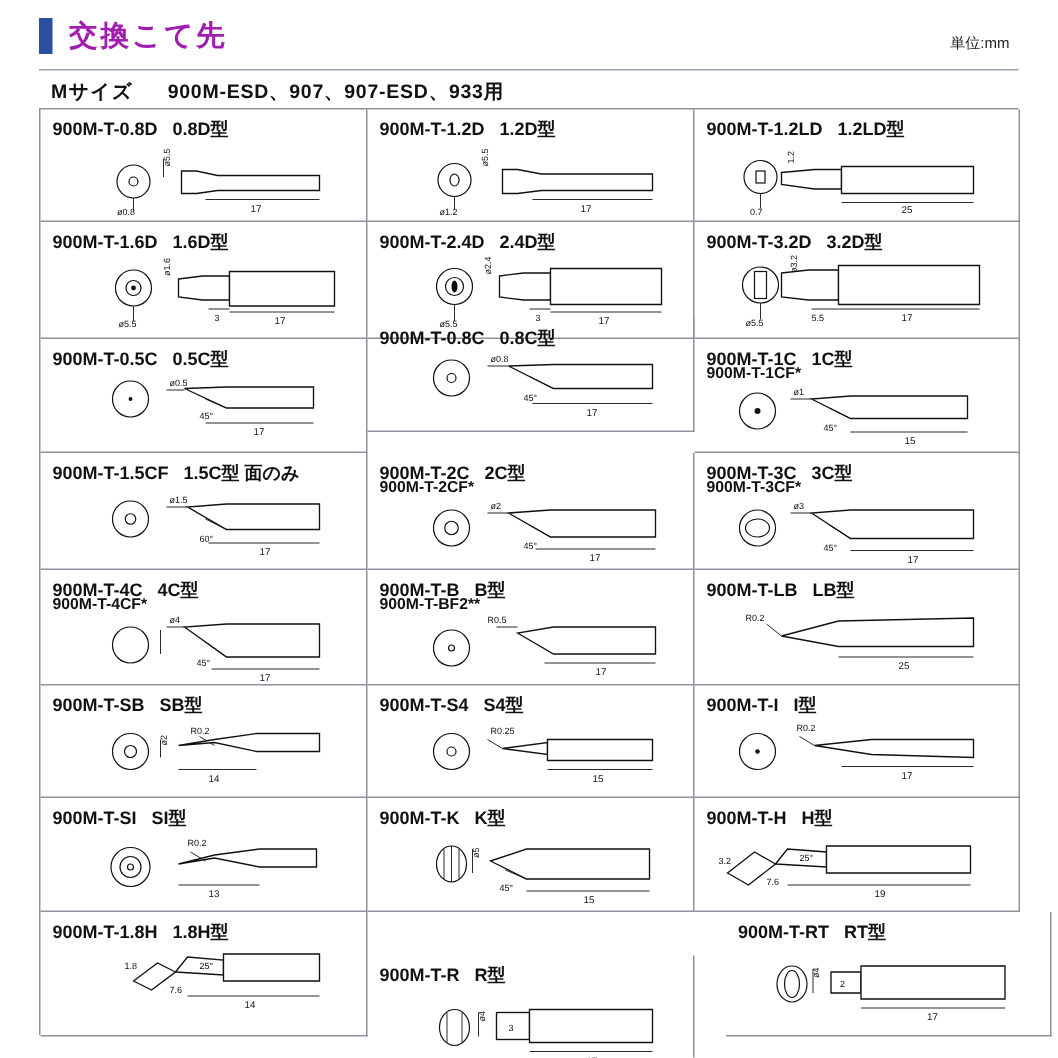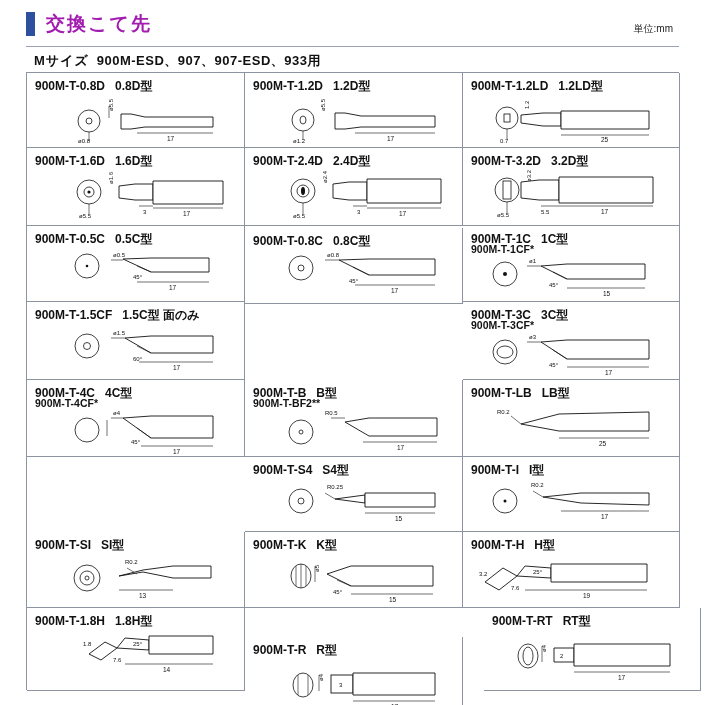--- a/index.html
+++ b/index.html
@@ -35,21 +35,21 @@
   }
   .hdr-rule{
     position:absolute;left:26px;top:38px;width:653px;height:1px;
     background:#9aa3b0;
   }
   
   .size-row{
     position:absolute;left:34px;top:52px;
     font-size:13px;font-weight:bold;letter-spacing:1px;
   }
-  .size-row .models{font-weight:bold;margin-left:8px;letter-spacing:0.5px;}
+  .size-row .models{font-weight:bold;margin-left:23px;letter-spacing:0.5px;}
 
   
   .grid{
     position:absolute;left:26px;top:72px;
     width:653px;height:618px;
     border-top:1px solid #8c949f;
     border-left:1px solid #8c949f;
     box-sizing:border-box;
   }
   .cell{
@@ -214,21 +214,21 @@
           <text class="dim2" x="86" y="31">ø0.5</text>
           <path class="body" d="M96 33 L124 46 L182 46 L182 32 L124 32 Z"></path>
           <path class="lnt" d="M110 40 L124 46"></path>
           <text class="dim2" x="106" y="53">45°</text>
           <line x1="110" y1="56" x2="182" y2="56" class="lnt"></line>
           <text class="dim" x="142" y="64">17</text>
         </svg>
       </div>
     </div>
 
-    <div class="cell" style="left:218px;top:155px;width:218px;height:76px;text-align:center;">
+    <div class="cell" style="left:218px;top:139px;width:218px;height:76px;text-align:center;">
       <div class="lbl"><span>900M-T-0.8C</span><span class="t2">0.8C型</span></div>
       <div class="art">
         <svg viewBox="0 0 218 76" width="218" height="76">
           <circle cx="56" cy="40" r="12" class="ln"></circle>
           <circle cx="56" cy="40" r="3" class="ln"></circle>
           <line x1="80" y1="32" x2="94" y2="32" class="lnt"></line>
           <text class="dim2" x="82" y="29">ø0.8</text>
           <path class="body" d="M94 32 L124 47 L190 47 L190 31 L124 31 Z"></path>
           <path class="lnt" d="M108 39 L124 47"></path>
           <text class="dim2" x="104" y="55">45°</text>
@@ -266,20 +266,37 @@
           <text class="dim2" x="86" y="33">ø1.5</text>
           <path class="body" d="M98 36 L124 51 L186 51 L186 34 L124 34 Z"></path>
           <path class="lnt" d="M110 44 L124 51"></path>
           <text class="dim2" x="106" y="59">60°</text>
           <line x1="112" y1="60" x2="186" y2="60" class="lnt"></line>
           <text class="dim" x="146" y="68">17</text>
         </svg>
       </div>
     </div>
 
+    <div class="cell" style="left:218px;top:229px;width:218px;height:78px;">
+      <div class="lbl"><span>900M-T-2C</span><span class="t2">2C型</span></div>
+      <div class="lbl2">900M-T-2CF*</div>
+      <div class="art">
+        <svg viewBox="0 0 218 78" width="218" height="78">
+          <circle cx="56" cy="50" r="12" class="ln"></circle>
+          <circle cx="56" cy="50" r="4.5" class="ln"></circle>
+          <line x1="80" y1="40" x2="94" y2="40" class="lnt"></line>
+          <text class="dim2" x="82" y="37">ø2</text>
+          <path class="body" d="M94 40 L122 56 L192 56 L192 38 L122 38 Z"></path>
+          <path class="lnt" d="M108 48 L122 56"></path>
+          <text class="dim2" x="104" y="64">45°</text>
+          <line x1="112" y1="64" x2="192" y2="64" class="lnt"></line>
+          <text class="dim" x="148" y="72">17</text>
+        </svg>
+      </div>
+    </div>
 
     <div class="cell" style="left:436px;top:229px;width:217px;height:78px;">
       <div class="lbl"><span>900M-T-3C</span><span class="t2">3C型</span></div>
       <div class="lbl2">900M-T-3CF*</div>
       <div class="art">
         <svg viewBox="0 0 217 78" width="217" height="78">
           <circle cx="42" cy="50" r="12" class="ln"></circle>
           <ellipse cx="42" cy="50" rx="8" ry="6" class="ln"></ellipse>
           <line x1="64" y1="40" x2="78" y2="40" class="lnt"></line>
           <text class="dim2" x="66" y="37">ø3</text>
@@ -332,20 +349,36 @@
         <svg viewBox="0 0 217 77" width="217" height="77">
           <text class="dim2" x="34" y="34">R0.2</text>
           <line x1="48" y1="36" x2="58" y2="44" class="lnt"></line>
           <path class="body" d="M58 44 L96 51 L186 51 L186 32 L96 34 Z"></path>
           <line x1="96" y1="58" x2="186" y2="58" class="lnt"></line>
           <text class="dim" x="136" y="66">25</text>
         </svg>
       </div>
     </div>
 
+    <div class="cell" style="left:0;top:384px;width:218px;height:75px;">
+      <div class="lbl"><span>900M-T-SB</span><span class="t2">SB型</span></div>
+      <div class="art">
+        <svg viewBox="0 0 218 75" width="218" height="75">
+          <circle cx="60" cy="44" r="12" class="ln"></circle>
+          <circle cx="60" cy="44" r="4" class="ln"></circle>
+          <text class="dim2" x="84" y="40" transform="rotate(-90 84 40)">ø2</text>
+          <line x1="80" y1="36" x2="80" y2="48" class="lnt"></line>
+          <text class="dim2" x="100" y="32">R0.2</text>
+          <line x1="106" y1="34" x2="116" y2="40" class="lnt"></line>
+          <path class="body" d="M92 40 L116 38 L144 44 L186 44 L186 32 L144 32 L116 36 Z"></path>
+          <line x1="92" y1="56" x2="144" y2="56" class="lnt"></line>
+          <text class="dim" x="112" y="64">14</text>
+        </svg>
+      </div>
+    </div>
 
     <div class="cell" style="left:218px;top:384px;width:218px;height:75px;">
       <div class="lbl"><span>900M-T-S4</span><span class="t2">S4型</span></div>
       <div class="art">
         <svg viewBox="0 0 218 75" width="218" height="75">
           <circle cx="56" cy="44" r="12" class="ln"></circle>
           <circle cx="56" cy="44" r="3" class="ln"></circle>
           <text class="dim2" x="82" y="32">R0.25</text>
           <line x1="80" y1="36" x2="90" y2="42" class="lnt"></line>
           <path class="body" d="M90 42 L120 38 L120 46 Z"></path>

